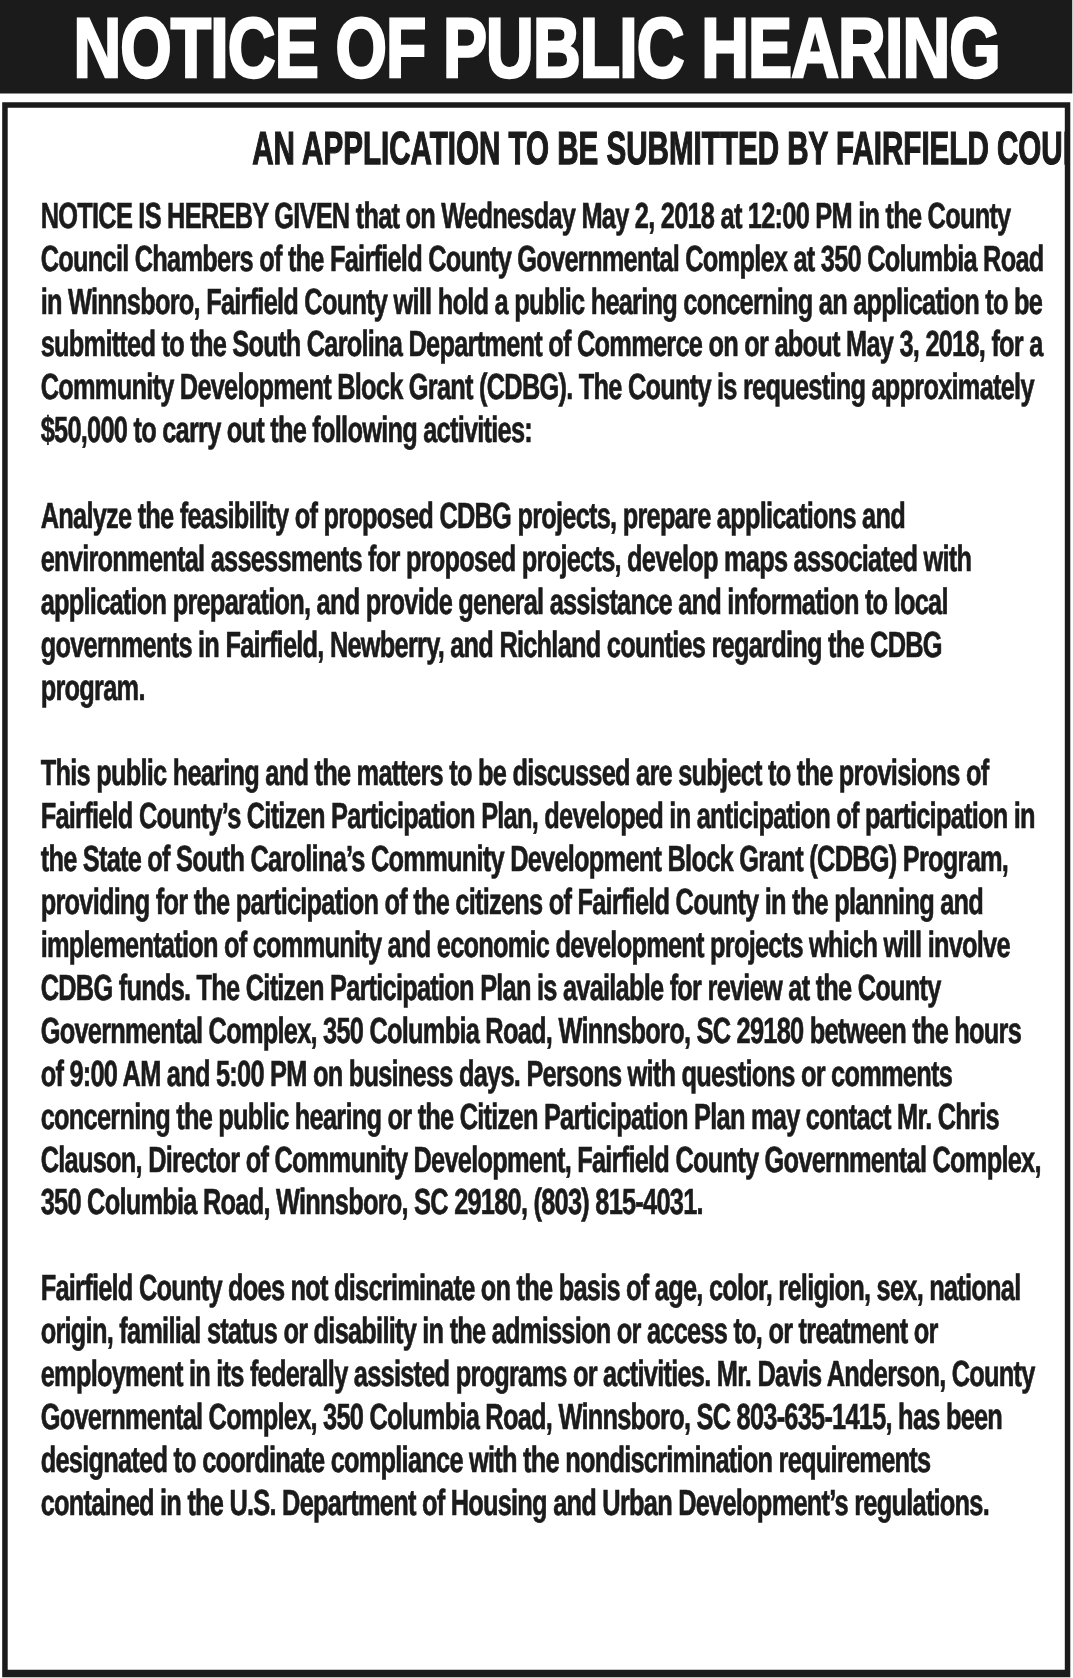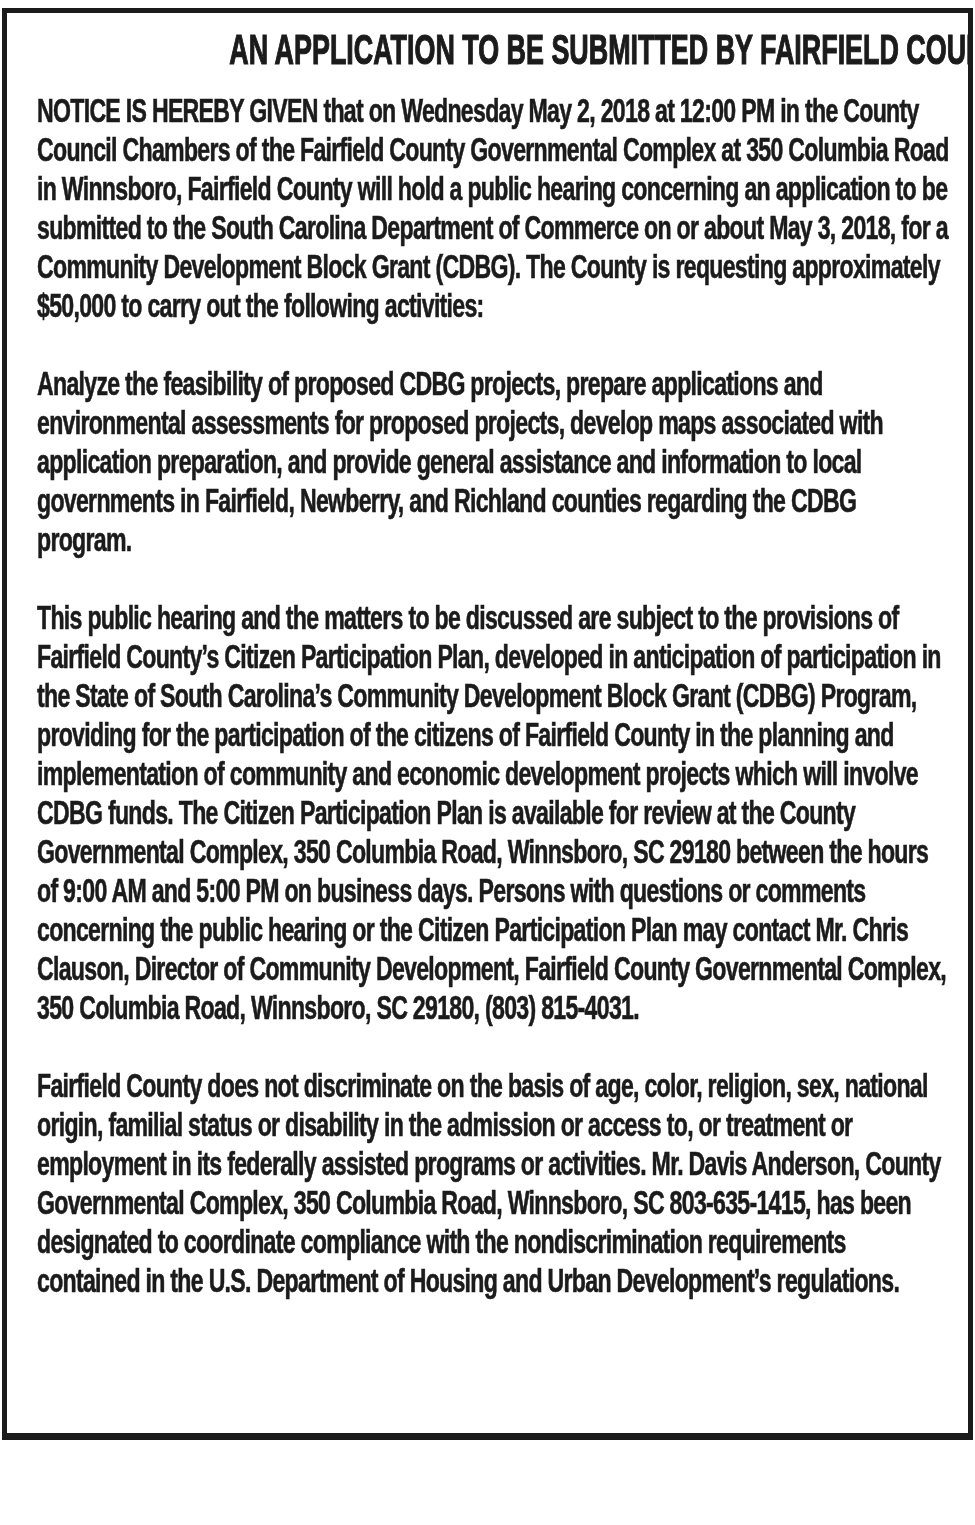--- a/index.html
+++ b/index.html
@@ -79,20 +79,23 @@
     text-align: left;
   }
   .copy p { margin: 0 0 39px 0; padding: 0; }
   .copy p:last-child { margin-bottom: 0; }
 </style>
 </head>
 <body>
 
 <div class="page">
 
+  <header class="banner">
+    <span class="banner-title">NOTICE OF PUBLIC HEARING</span>
+  </header>
 
   <section class="frame">
 
     <div class="subtitle-row">
       <span class="subtitle">AN APPLICATION TO BE SUBMITTED BY FAIRFIELD COUNTY</span>
     </div>
 
     <div class="copy">
       <p>NOTICE IS HEREBY GIVEN that on Wednesday May 2, 2018 at 12:00 PM in the County Council Chambers of the Fairfield County Governmental Complex at 350 Columbia Road in Winnsboro, Fairfield County will hold a public hearing concerning an application to be submitted to the South Carolina Department of Commerce on or about May 3, 2018, for a Community Development Block Grant (CDBG).  The County is requesting approximately $50,000 to carry out the following activities:</p>
       <p>Analyze the feasibility of proposed CDBG projects, prepare applications and environmental assessments for proposed projects, develop maps associated with application preparation, and provide general assistance and information to local governments in Fairfield, Newberry, and Richland counties regarding the CDBG program.</p>

